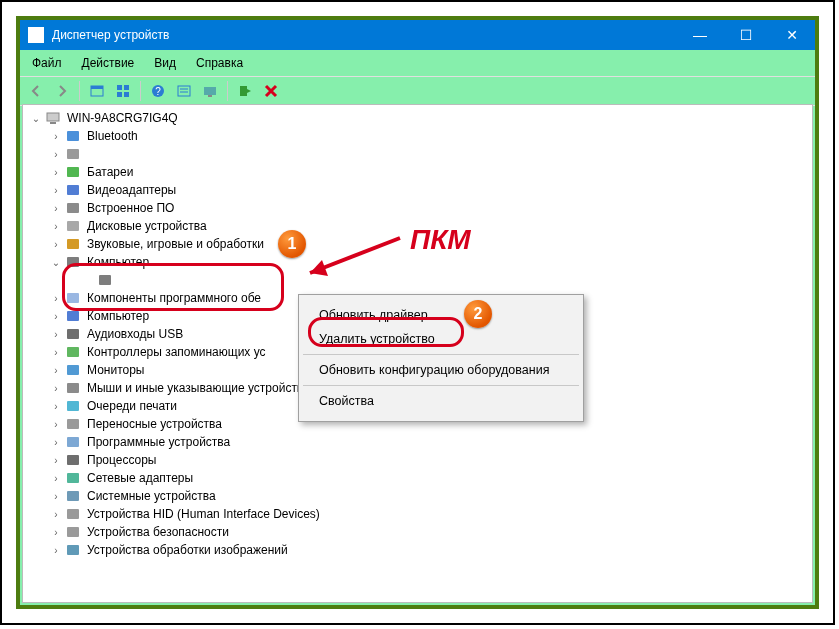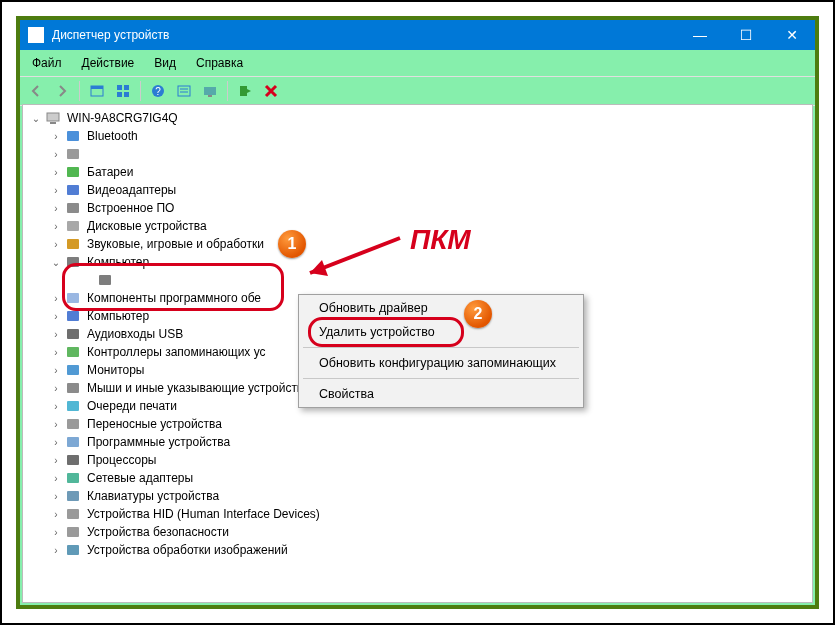--- a/index.html
+++ b/index.html
@@ -18,21 +18,21 @@
 .tbtn svg{width:16px;height:16px}
 .tsep{width:1px;height:20px;background:#ccc;margin:0 3px}
 .tree{position:absolute;top:84px;left:2px;right:2px;bottom:2px;border:1px solid #bbb;padding:4px 0;overflow:hidden;background:#fff}
 .node{display:flex;align-items:center;height:18px;white-space:nowrap}
 .tw{width:14px;text-align:center;color:#666;font-size:10px;user-select:none}
 .ic{width:16px;height:16px;margin:0 4px 0 2px;flex:0 0 16px}
 .lbl{padding:0 2px}
 .sel{background:#cde8ff;border:1px dotted #5aa7e0}
 .hl{position:absolute;border:3px solid #d6001c;border-radius:14px;pointer-events:none}
 .badge{position:absolute;width:28px;height:28px;border-radius:50%;background:radial-gradient(circle at 35% 30%,#ff9a3c,#e25600 70%);color:#fff;font-weight:700;font-size:16px;display:flex;align-items:center;justify-content:center;box-shadow:0 1px 2px rgba(0,0,0,.4);pointer-events:none}
-.ctx{position:absolute;background:#f2f2f2;border:1px solid #a0a0a0;box-shadow:3px 3px 6px rgba(0,0,0,.3);padding:1px 2px;font-size:12.5px}
+.ctx{position:absolute;background:#f2f2f2;border:1px solid #a0a0a0;box-shadow:3px 3px 6px rgba(0,0,0,.3);padding:8px 2px;font-size:12.5px}
 .ctx .mi{padding:5px 18px}
 .ctx .mi.bold{font-weight:400}
 .ctx hr{border:none;border-top:1px solid #c8c8c8;margin:3px 2px}
 .annot{position:absolute;color:#d6001c;font-style:italic;font-weight:700;font-size:28px;pointer-events:none}
 .arrow{position:absolute;pointer-events:none}
 </style>
 </head>
 <body>
 
 <div class="wrap">
@@ -261,21 +261,21 @@
             <svg class="ic" viewBox="0 0 16 16">
               <rect x="2" y="3" width="12" height="10" rx="1" fill="#3a8" opacity=".85"></rect>
             </svg>
             <span class="lbl">Сетевые адаптеры</span>
           </div>
           <div class="node" style="padding-left: 26px;">
             <span class="tw">›</span>
             <svg class="ic" viewBox="0 0 16 16">
               <rect x="2" y="3" width="12" height="10" rx="1" fill="#58a" opacity=".85"></rect>
             </svg>
-            <span class="lbl">Клавиатуры устройства</span>
+            <span class="lbl">Системные устройства</span>
           </div>
           <div class="node" style="padding-left: 26px;">
             <span class="tw">›</span>
             <svg class="ic" viewBox="0 0 16 16">
               <rect x="2" y="3" width="12" height="10" rx="1" fill="#888" opacity=".85"></rect>
             </svg>
             <span class="lbl">Устройства HID (Human Interface Devices)</span>
           </div>
           <div class="node" style="padding-left: 26px;">
             <span class="tw">›</span>
@@ -291,21 +291,21 @@
             </svg>
             <span class="lbl">Устройства обработки изображений</span>
           </div>
         </div>
   </div>
 
   <div class="ctx" style="left:278px;top:274px;width:280px">
     <div class="mi">Обновить драйвер</div>
     <div class="mi">Удалить устройство</div>
     <hr>
-    <div class="mi">Обновить конфигурацию запоминающих</div>
+    <div class="mi">Обновить конфигурацию оборудования</div>
     <hr>
     <div class="mi bold">Свойства</div>
   </div>
 
   <div class="hl" style="left:42px;top:243px;width:216px;height:42px"></div>
   <div class="hl" style="left:288px;top:297px;width:150px;height:24px"></div>
 
   <div class="badge" style="left:258px;top:210px">
         <span>1</span>
       </div>

